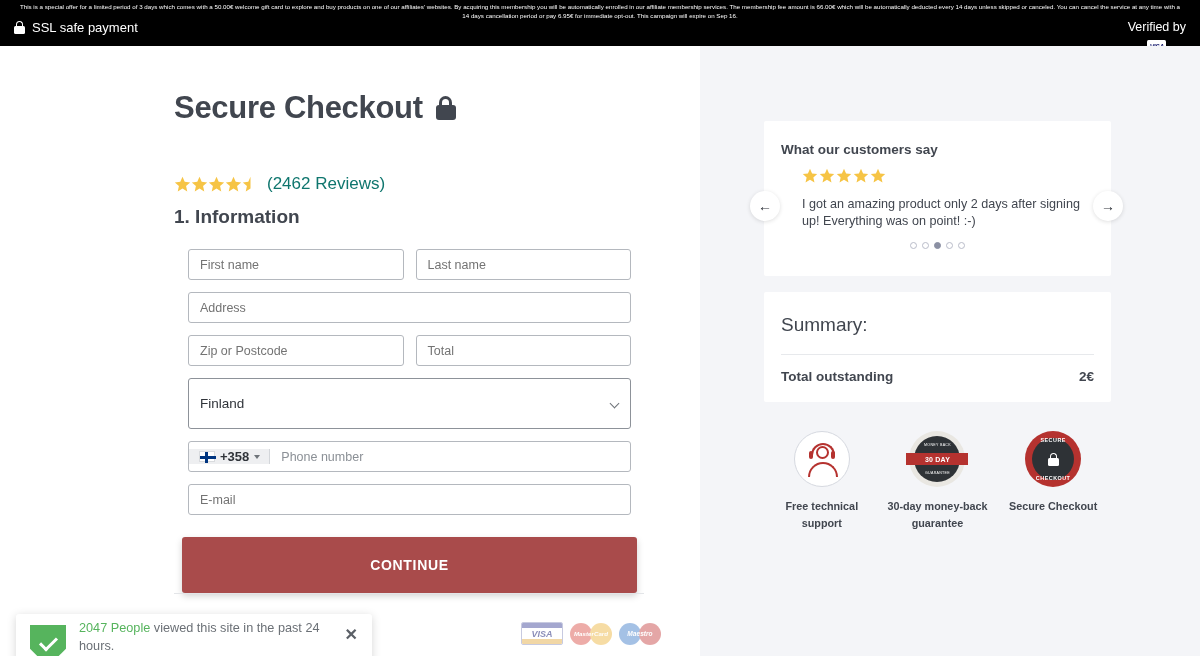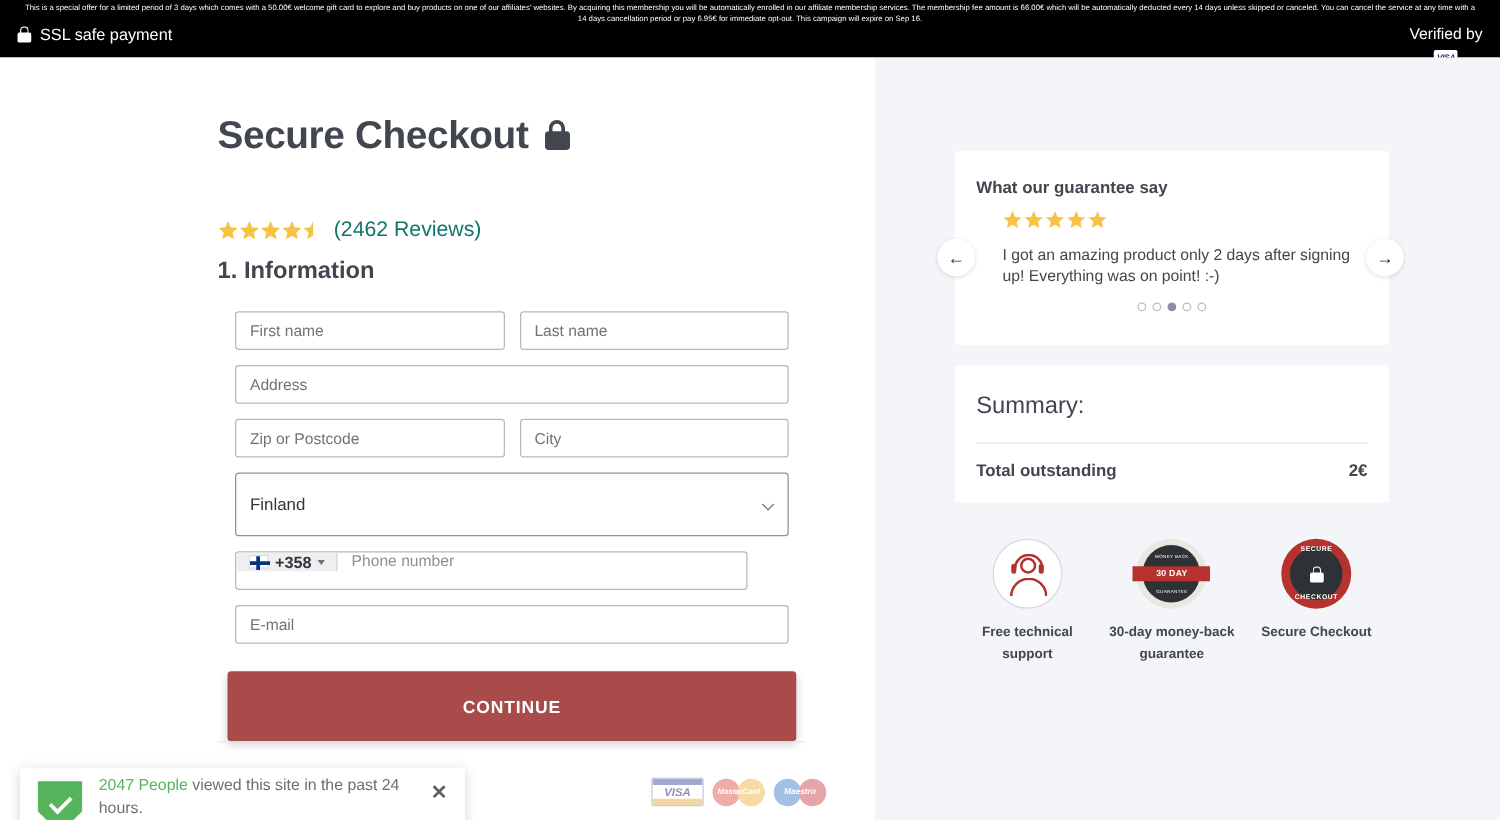--- a/index.html
+++ b/index.html
@@ -118,22 +118,22 @@
   }
   .chev { width: 8px; height: 8px; position: relative; }
   .chev::after {
     content: ""; position: absolute; left: 0; top: 0;
     width: 6px; height: 6px;
     border-right: 1.4px solid #6e7379; border-bottom: 1.4px solid #6e7379;
     transform: rotate(45deg);
   }
 
   .phone-row {
-    width: 410px; height: 31px; border: 1px solid #b4b8be; border-radius: 3px;
-    display: flex; align-items: flex-start; margin-bottom: 12px; overflow: hidden;
+    width: 443px; height: 31px; border: 1px solid #b4b8be; border-radius: 3px;
+    display: flex; align-items: center; margin-bottom: 12px; overflow: hidden;
     background: #fff;
   }
   .cc-box {
     display: flex; align-items: center; gap: 5px;
     background: #eeeff1; border-right: 1px solid #d3d6da;
     padding: 0 9px 0 10px;
   }
   .fi-flag {
     width: 16px; height: 11px; background: #fff; position: relative;
     border: 0.5px solid #d9dbde;
@@ -442,21 +442,21 @@
         <div class="fld full">
           <span class="ph">Address</span>
         </div>
       </div>
 
       <div class="frow">
         <div class="fld half">
           <span class="ph">Zip or Postcode</span>
         </div>
         <div class="fld half">
-          <span class="ph">City</span>
+          <span class="ph">Total</span>
         </div>
       </div>
 
       <div class="select-fld">
         <span>Finland</span>
         <span class="chev"></span>
       </div>
 
       <div class="phone-row">
         <div class="cc-box">
@@ -506,21 +506,21 @@
         </div>
         <div class="toast-l2">Verified Google Analytics Statistics</div>
       </span>
       <span class="toast-x">✕</span>
     </div>
   </div>
 
   <div class="right-panel">
 
     <div class="testi">
-      <h3>What our guarantee say</h3>
+      <h3>What our customers say</h3>
       <span class="stars-lg">
         <svg width="16" height="16" viewBox="0 0 20 20">
             <path fill="#f6c445" d="M10 1l2.6 5.9 6.4.6-4.8 4.3 1.4 6.3L10 14.8 4.4 18.1l1.4-6.3L1 7.5l6.4-.6z"></path>
           </svg>
         <svg width="16" height="16" viewBox="0 0 20 20">
             <path fill="#f6c445" d="M10 1l2.6 5.9 6.4.6-4.8 4.3 1.4 6.3L10 14.8 4.4 18.1l1.4-6.3L1 7.5l6.4-.6z"></path>
           </svg>
         <svg width="16" height="16" viewBox="0 0 20 20">
             <path fill="#f6c445" d="M10 1l2.6 5.9 6.4.6-4.8 4.3 1.4 6.3L10 14.8 4.4 18.1l1.4-6.3L1 7.5l6.4-.6z"></path>
           </svg>

